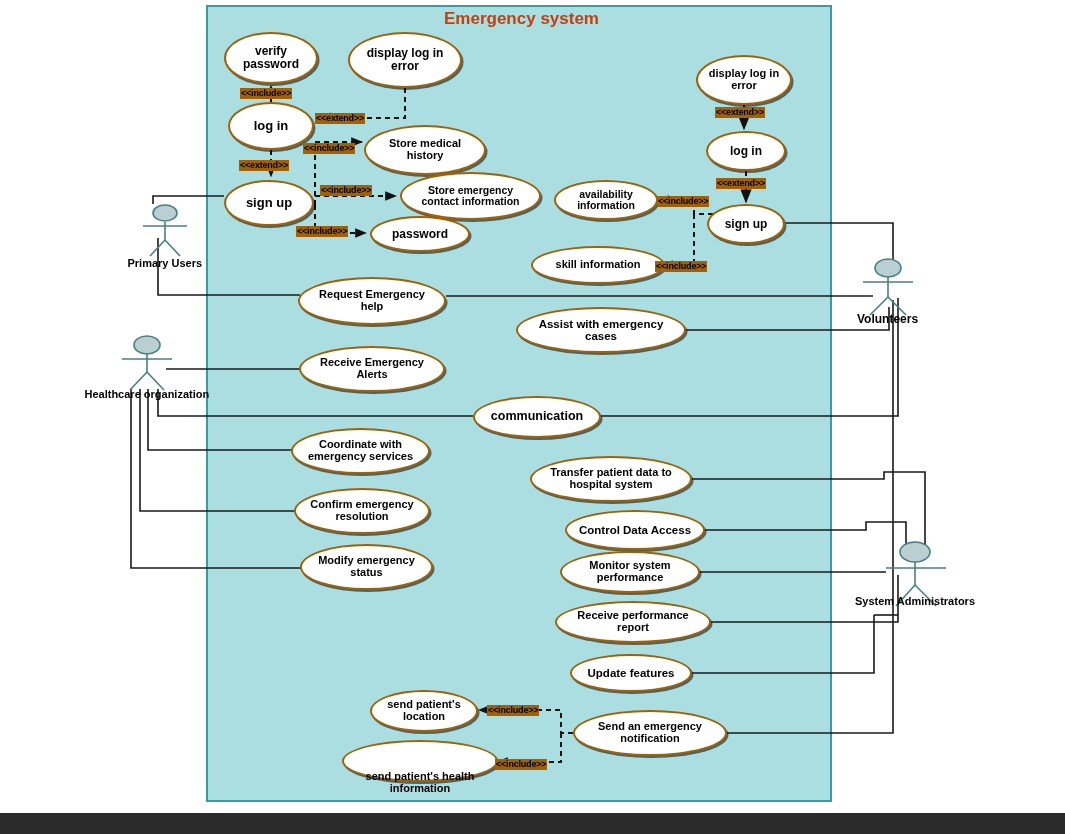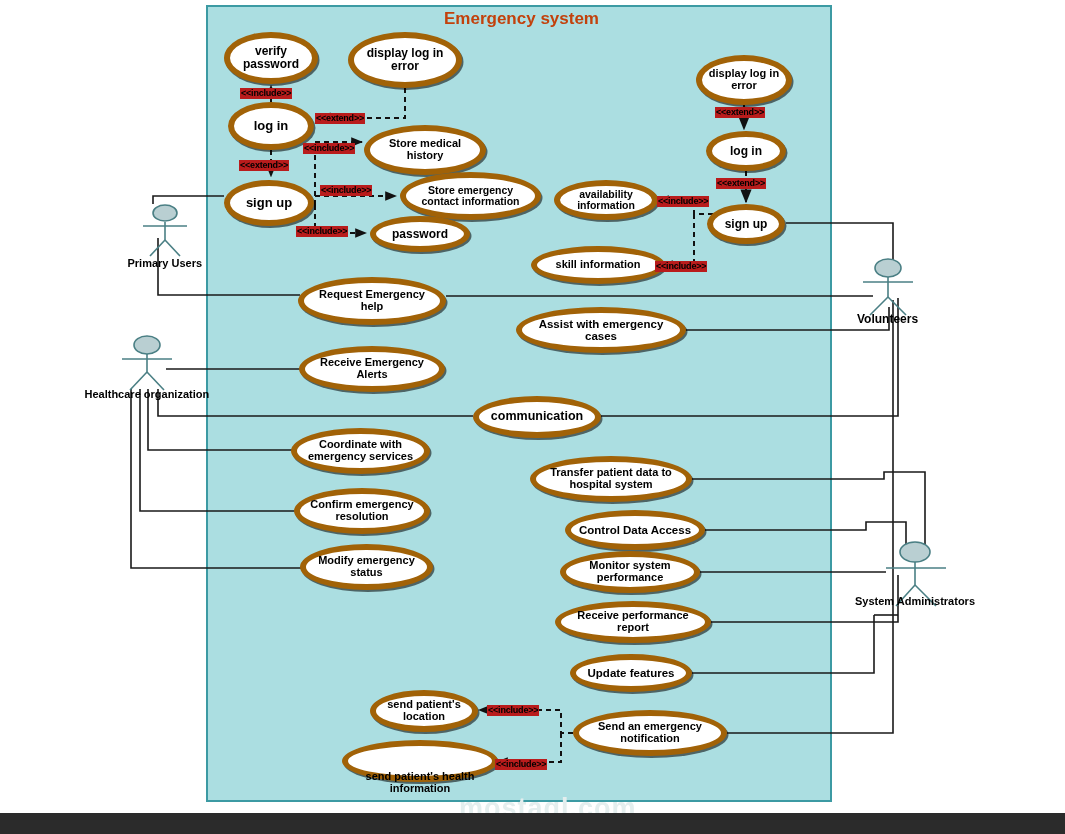--- a/index.html
+++ b/index.html
@@ -1,24 +1,24 @@
 <!DOCTYPE html>
 <html><head>
 <meta charset="utf-8">
 <style>
   html,body{margin:0;padding:0;background:#ffffff;}
   body{width:1065px;height:834px;font-family:"Liberation Sans",sans-serif;overflow:hidden;}
   #root{position:relative;width:1065px;height:834px;background:#fff;}
   #canvas{position:absolute;left:0;top:0;width:1065px;height:834px;}
   .bottombar{position:absolute;left:0;top:813px;width:1065px;height:21px;background:#2b2b2b;}
   .node{position:absolute;display:flex;align-items:center;justify-content:center;text-align:center;
-        background:#ffffff;border:6px solid #a16207;border-radius:50%;
+        background:#ffffff;border:2px solid #a16207;border-radius:50%;
         font-weight:bold;color:#000;line-height:1.05;box-sizing:border-box;
         box-shadow:1.5px 2px 0 rgba(0,0,0,.55);}
-  .stereo{position:absolute;background:#b91c1c;color:#000;font-weight:bold;
+  .stereo{position:absolute;background:#a16207;color:#000;font-weight:bold;
           font-size:9px;letter-spacing:-0.2px;white-space:nowrap;padding:0 1px;line-height:11px;}
   .actorlabel{position:absolute;font-weight:bold;font-size:11px;color:#000;white-space:nowrap;text-align:center;}
   .actorlabel.it{font-size:12px;}
   .title{position:absolute;font-weight:bold;font-size:17px;color:#c2410c;white-space:nowrap;}
   .wm-ar{position:absolute;font-size:31px;color:#cfe6e6;font-weight:bold;white-space:nowrap;
          font-family:"DejaVu Sans",sans-serif;}
   .wm-en{position:absolute;font-size:27px;color:#e4eeee;font-weight:bold;white-space:nowrap;letter-spacing:1px;}
 </style>
 </head>
 <body>
@@ -111,21 +111,20 @@
       <ellipse cx="915" cy="552" rx="15" ry="10" fill="#b9cfd2"></ellipse>
       <line x1="886" y1="568" x2="946" y2="568"></line>
       <line x1="915" y1="562" x2="915" y2="585"></line>
       <line x1="915" y1="585" x2="896" y2="606"></line>
       <line x1="915" y1="585" x2="936" y2="606"></line>
     </g>
   </svg>
 
   <div class="title" style="left:444px;top:9px;">Emergency system</div>
 
-  <div class="wm-en" style="left:459px;top:793px;">mostaql.com</div>
 
   <div id="nodes">
       <div class="node" style="left: 224px; top: 32px; width: 94px; height: 52px; font-size: 12px;">
         <span style="padding: 0px 6px;">verify password</span>
       </div>
       <div class="node" style="left: 348px; top: 32px; width: 114px; height: 56px; font-size: 12px;">
         <span style="padding: 0px 6px;">display log in error</span>
       </div>
       <div class="node" style="left: 228px; top: 102px; width: 86px; height: 48px; font-size: 13px;">
         <span style="padding: 0px 6px;">log in</span>

